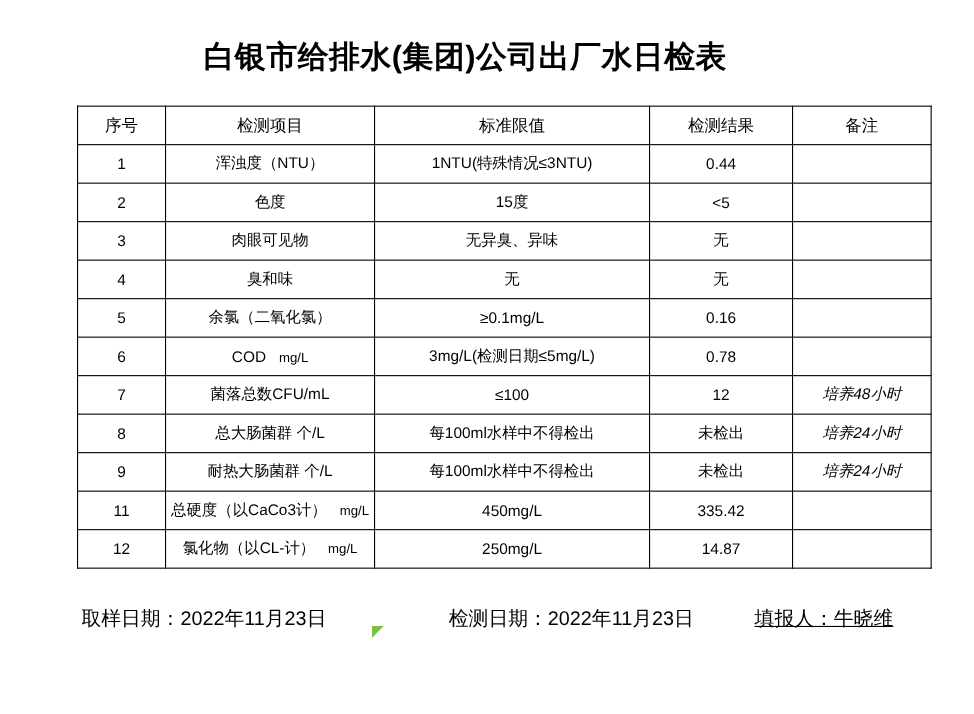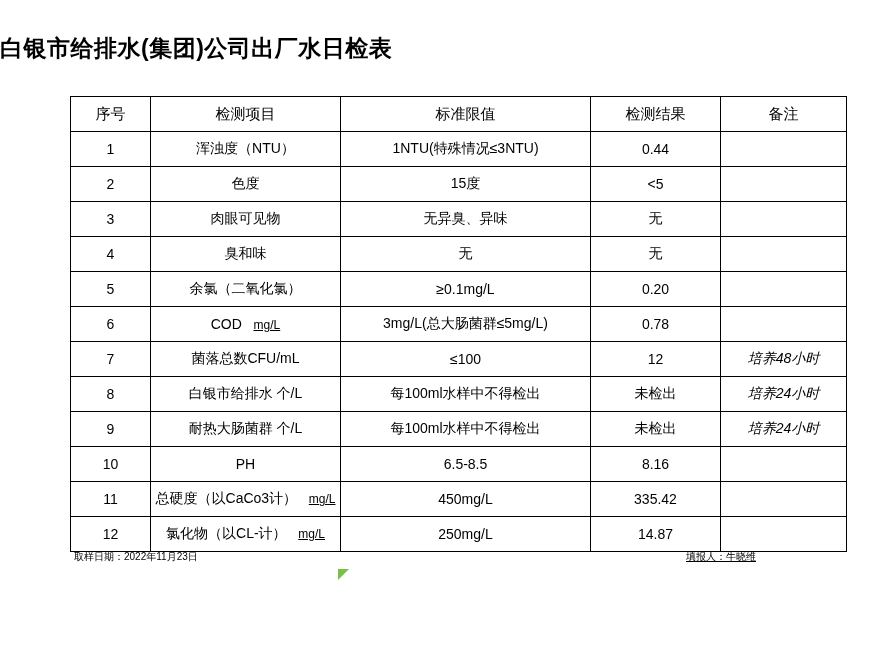--- a/index.html
+++ b/index.html
@@ -17,22 +17,22 @@
   .page {
     position: relative;
     width: 885px;
     height: 649px;
   }
   .doc-title {
     position: absolute;
     top: 33px;
     left: 0;
     width: 846px;
-    text-align: left;
-    font-size: 23px;
+    text-align: center;
+    font-size: 28px;
     font-weight: bold;
     letter-spacing: 0.5px;
     white-space: nowrap;
   }
   table.report {
     position: absolute;
     top: 96px;
     left: 70px;
     width: 776px;
     border-collapse: collapse;
@@ -57,39 +57,38 @@
   col.c-item  { width: 190px; }
   col.c-limit { width: 250px; }
   col.c-res   { width: 130px; }
   col.c-note  { width: 126px; }
 
   .cell-item {
     font-size: 14px;
   }
   .cell-item .sub {
     font-size: 12px;
-    text-decoration: underline;
   }
   .cell-limit {
     font-size: 13px;
   }
   .cell-res {
     font-size: 14px;
   }
   .cell-note {
     font-size: 13px;
     font-style: italic;
   }
   .footer {
     position: absolute;
     top: 550px;
     left: 70px;
     width: 776px;
     height: 24px;
-    font-size: 10px;
+    font-size: 18px;
   }
   .footer span {
     position: absolute;
     white-space: nowrap;
   }
   .f-sample { left: 4px; }
   .f-test   { left: 338px; }
   .f-filler { left: 616px; text-decoration: underline; }
   .mark {
     position: absolute;
@@ -157,77 +156,71 @@
           <td>4</td>
           <td class="cell-item">臭和味</td>
           <td class="cell-limit">无</td>
           <td class="cell-res">无</td>
           <td class="cell-note"></td>
         </tr>
         <tr>
           <td>5</td>
           <td class="cell-item">余氯（二氧化氯）</td>
           <td class="cell-limit">≥0.1mg/L</td>
-          <td class="cell-res">0.20</td>
+          <td class="cell-res">0.16</td>
           <td class="cell-note"></td>
         </tr>
         <tr>
           <td>6</td>
           <td class="cell-item"><span>COD</span>&nbsp;&nbsp;&nbsp;<span class="sub">mg/L</span></td>
-          <td class="cell-limit">3mg/L(总大肠菌群≤5mg/L)</td>
+          <td class="cell-limit">3mg/L(检测日期≤5mg/L)</td>
           <td class="cell-res">0.78</td>
           <td class="cell-note"></td>
         </tr>
         <tr>
           <td>7</td>
           <td class="cell-item">菌落总数CFU/mL</td>
           <td class="cell-limit">≤100</td>
           <td class="cell-res">12</td>
           <td class="cell-note">培养48小时</td>
         </tr>
         <tr>
           <td>8</td>
-          <td class="cell-item">白银市给排水 个/L</td>
+          <td class="cell-item">总大肠菌群 个/L</td>
           <td class="cell-limit">每100ml水样中不得检出</td>
           <td class="cell-res">未检出</td>
           <td class="cell-note">培养24小时</td>
         </tr>
         <tr>
           <td>9</td>
           <td class="cell-item">耐热大肠菌群 个/L</td>
           <td class="cell-limit">每100ml水样中不得检出</td>
           <td class="cell-res">未检出</td>
           <td class="cell-note">培养24小时</td>
         </tr>
         <tr>
-          <td>10</td>
-          <td class="cell-item">PH</td>
-          <td class="cell-limit">6.5-8.5</td>
-          <td class="cell-res">8.16</td>
-          <td class="cell-note"></td>
-        </tr>
-        <tr>
           <td>11</td>
           <td class="cell-item"><span>总硬度（以CaCo3计）</span>&nbsp;&nbsp;&nbsp;<span class="sub">mg/L</span></td>
           <td class="cell-limit">450mg/L</td>
           <td class="cell-res">335.42</td>
           <td class="cell-note"></td>
         </tr>
         <tr>
           <td>12</td>
           <td class="cell-item"><span>氯化物（以CL-计）</span>&nbsp;&nbsp;&nbsp;<span class="sub">mg/L</span></td>
           <td class="cell-limit">250mg/L</td>
           <td class="cell-res">14.87</td>
           <td class="cell-note"></td>
         </tr>
       </tbody>
   </table>
 
   <div class="footer">
     <span class="f-sample">取样日期：2022年11月23日</span>
+    <span class="f-test">检测日期：2022年11月23日</span>
     <span class="f-filler">填报人：牛晓维</span>
   </div>
 
   <div class="mark">
       <i></i>
     </div>
 
 </div>
 
 </body></html>

